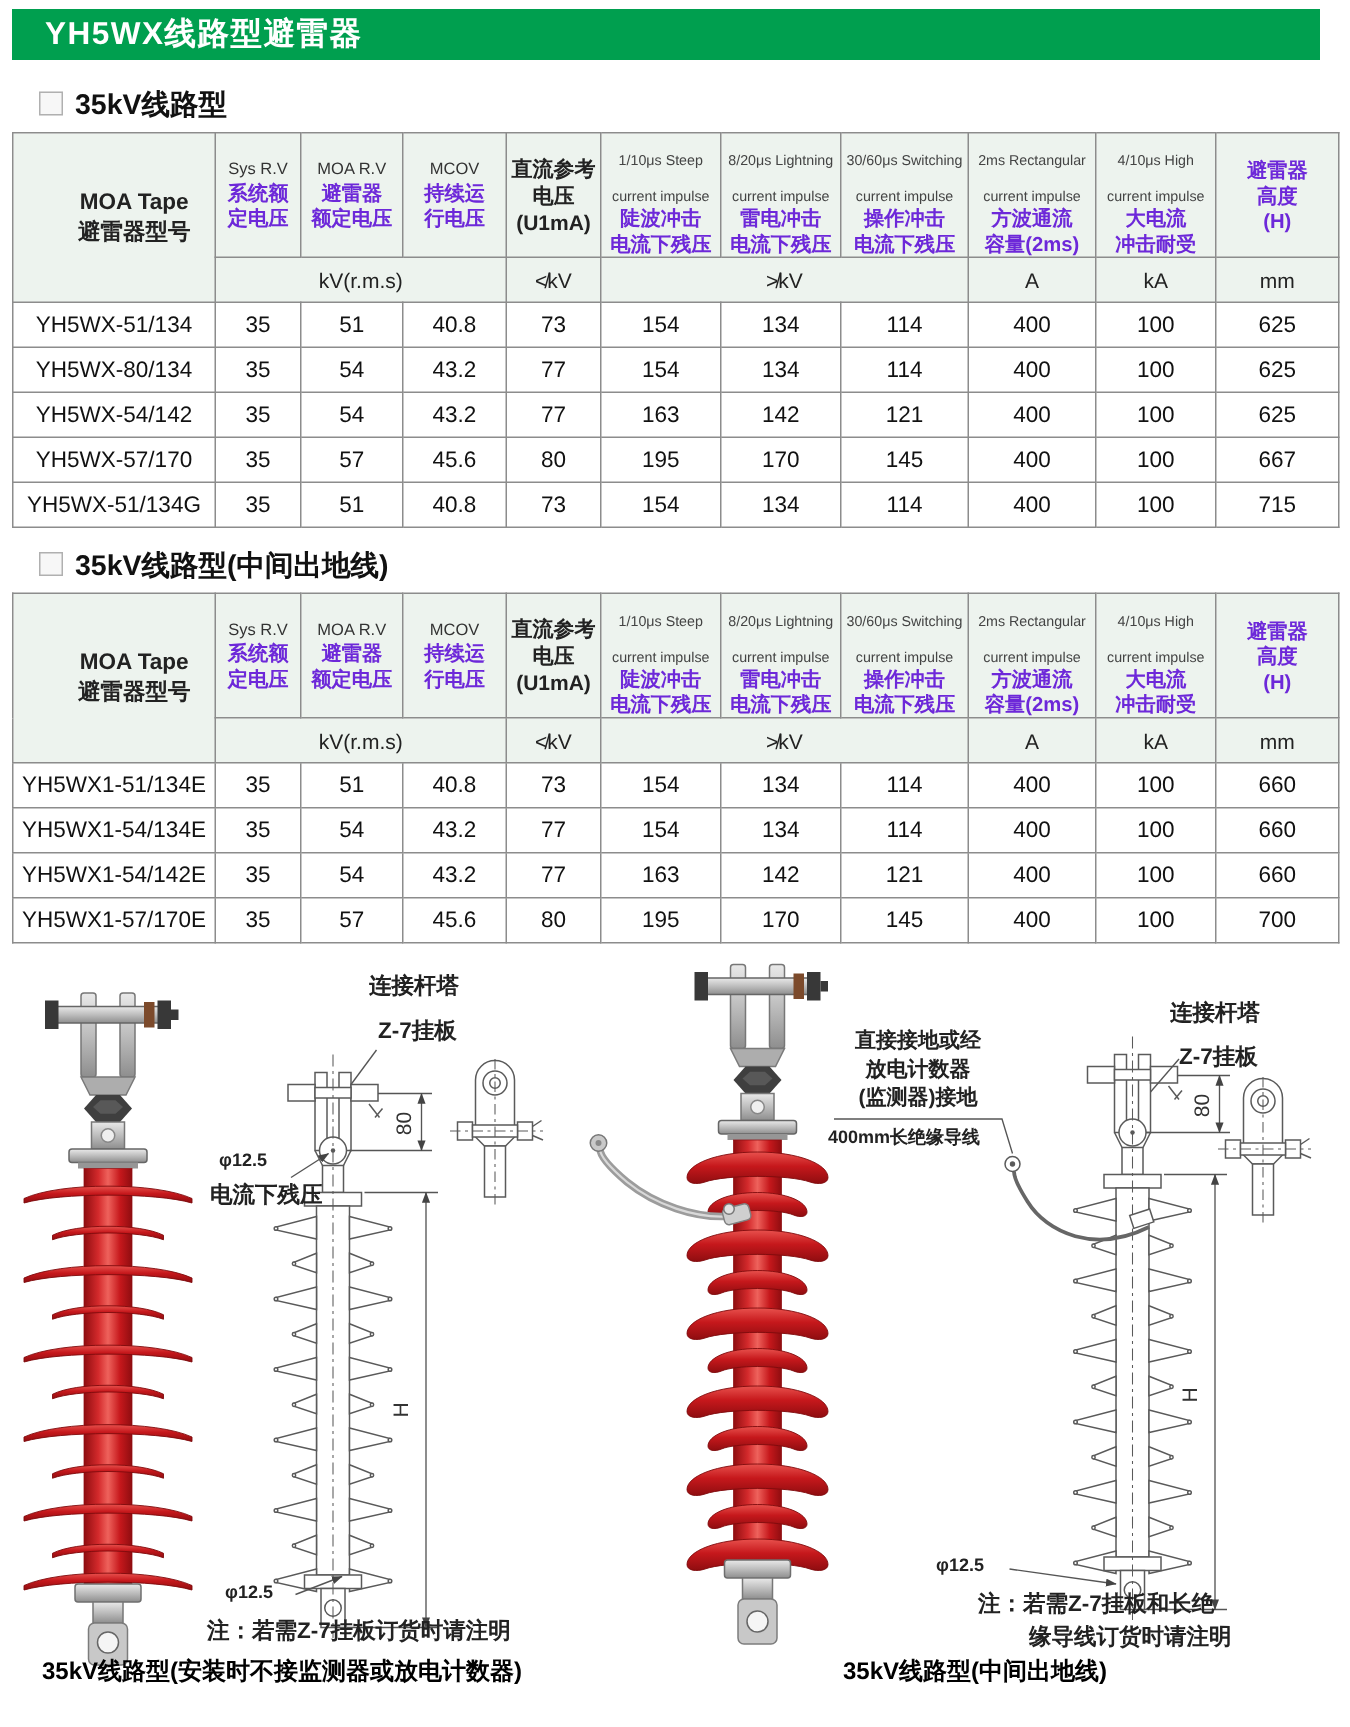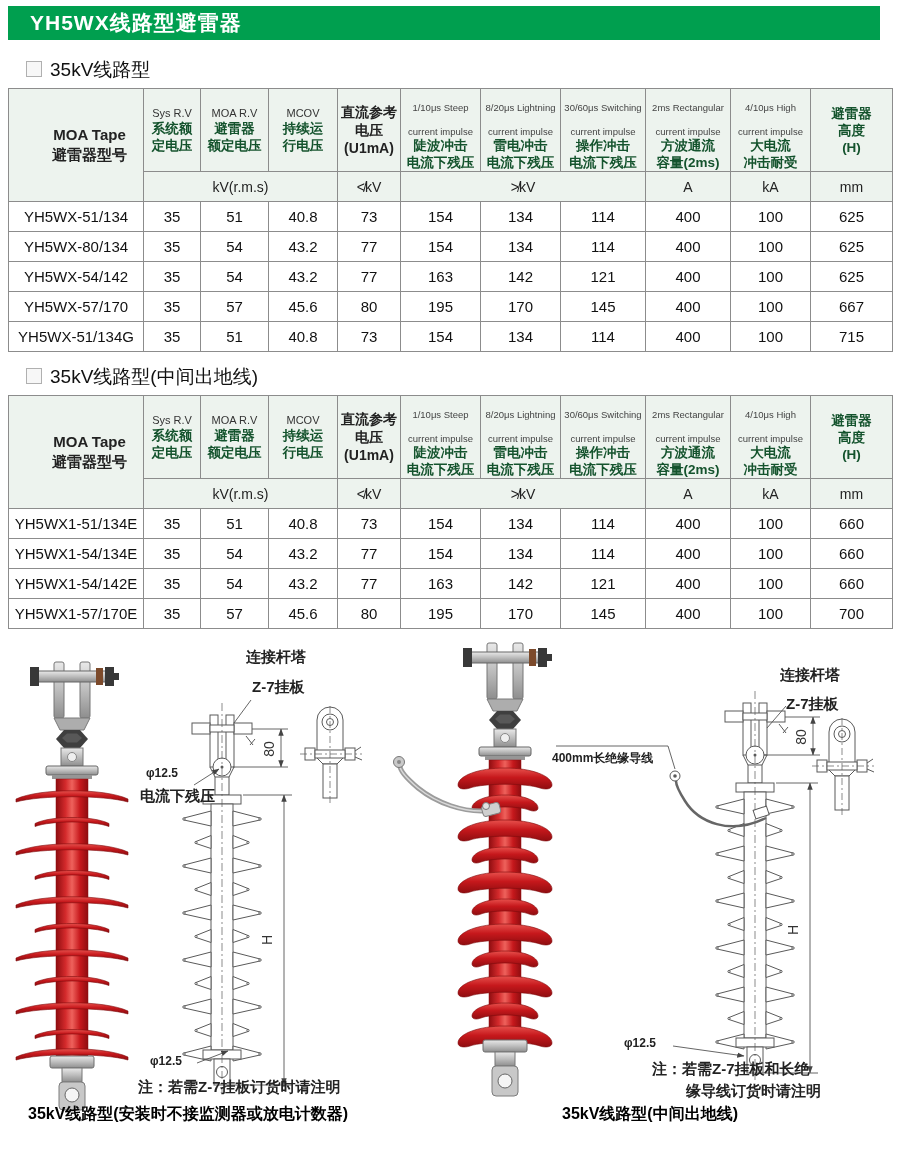--- a/index.html
+++ b/index.html
@@ -2,31 +2,31 @@
 <html><head>
 <meta charset="utf-8">
 <style>
   html,body{margin:0;padding:0;}
   .page{position:relative;width:900px;height:1151px;background:#ffffff;
         font-family:"Liberation Sans","DejaVu Sans",sans-serif;color:#1a1a1a;overflow:hidden;}
   
   .title-bar{position:absolute;left:8px;top:6px;width:872px;height:34px;background:#009F4F;}
   .title-bar span{display:block;padding-left:22px;line-height:34px;color:#fff;font-size:21px;font-weight:bold;letter-spacing:1px;}
   
-  .sec{position:absolute;left:26px;font-size:19px;font-weight:normal;color:#111;}
+  .sec{position:absolute;left:26px;font-size:19px;font-weight:bold;color:#111;}
   .sec .chk{display:inline-block;width:14px;height:14px;border:1px solid #b0b0b0;background:#f7f7f7;margin-right:8px;vertical-align:-1px;}
   
   table.spec{position:absolute;left:8px;width:884px;border-collapse:collapse;table-layout:fixed;}
   table.spec th,table.spec td{border:1px solid #8c8c8c;text-align:center;vertical-align:middle;padding:0;}
   table.spec thead th{background:#EDF3EE;font-weight:normal;}
   tr.hrow{height:82px;} tr.urow{height:30px;padding-left:30px;} tr.drow{height:30px;}
   tr.urow td{background:#EDF3EE;font-size:14px;color:#222;}
   tr.drow td{font-size:15px;color:#111;background:#fff;}
   .mdl{font-size:15px;font-weight:600;color:#222;line-height:20px;padding-left:27px;}
-  .zh{font-size:13.5px;font-weight:600;color:#14532d;line-height:17px;}
+  .zh{font-size:13.5px;font-weight:600;color:#6d28d9;line-height:17px;}
   .en{font-size:11px;color:#333;line-height:13px;}
   .ien{font-size:9.5px;color:#444;line-height:11px;margin-top:13px;}
   .dc{font-size:14px;font-weight:600;color:#222;line-height:18px;}
   
   .figs{position:absolute;left:0;top:640px;width:900px;height:511px;}
   .figs svg{position:absolute;left:0;top:0;}
   .ann{position:absolute;font-size:15px;font-weight:600;color:#222;white-space:nowrap;}
   .ann.small{font-size:12px;}
   .dimlbl{position:absolute;font-size:14px;font-weight:normal;color:#333;width:30px;text-align:center;white-space:nowrap;}
   .rot{transform:rotate(-90deg);transform-origin:center center;}
@@ -534,20 +534,25 @@
     <div class="ann" style="left:246px;top:8px;">连接杆塔</div>
     <div class="ann" style="left:252px;top:38px;">Z-7挂板</div>
     <div class="dimlbl rot" style="left:254px;top:101px;">80</div>
     <div class="ann small" style="left:146px;top:126px;">φ12.5</div>
     <div class="ann" style="left:140px;top:147px;">电流下残压</div>
     <div class="dimlbl rot" style="left:252px;top:292px;">H</div>
     <div class="ann small" style="left:150px;top:414px;">φ12.5</div>
     <div class="note" style="left:138px;top:438px;">注：若需Z-7挂板订货时请注明</div>
     <div class="cap" style="left:28px;top:464px;">35kV线路型(安装时不接监测器或放电计数器)</div>
 
+    <div class="gblock" style="left:552px;top:44px;">
+      <div>直接接地或经</div>
+      <div>放电计数器</div>
+      <div>(监测器)接地</div>
+    </div>
     <div class="ann small" style="left:552px;top:110px;">400mm长绝缘导线</div>
     <div class="ann" style="left:780px;top:26px;">连接杆塔</div>
     <div class="ann" style="left:786px;top:55px;">Z-7挂板</div>
     <div class="dimlbl rot" style="left:786px;top:89px;">80</div>
     <div class="dimlbl rot" style="left:778px;top:282px;">H</div>
     <div class="ann small" style="left:624px;top:396px;">φ12.5</div>
     <div class="note" style="left:652px;top:420px;">注：若需Z-7挂板和长绝</div>
     <div class="note" style="left:686px;top:442px;">缘导线订货时请注明</div>
     <div class="cap" style="left:562px;top:464px;">35kV线路型(中间出地线)</div>
   </div>

